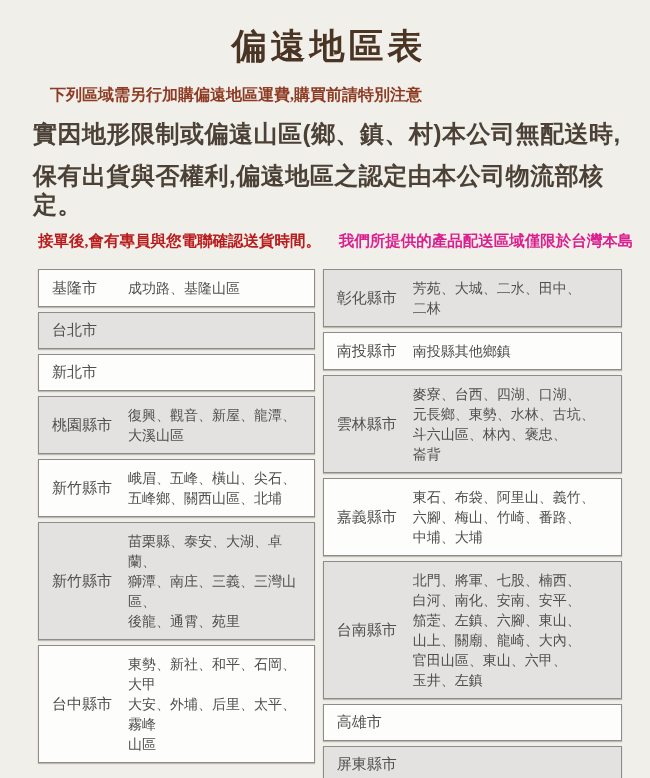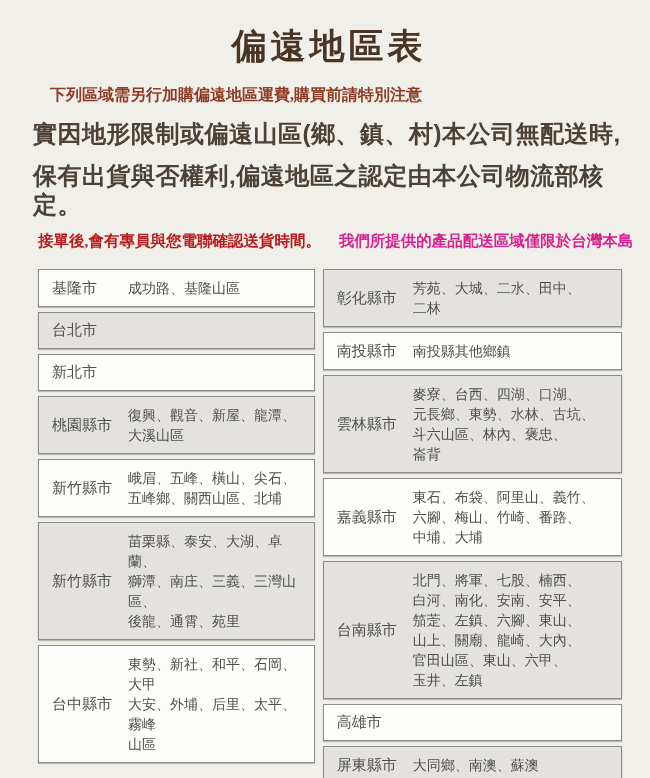--- a/index.html
+++ b/index.html
@@ -175,21 +175,20 @@
 笳萣、左鎮、六腳、東山、
 山上、關廟、龍崎、大內、
 官田山區、東山、六甲、
 玉井、左鎮</div>
       </div>
       <div class="row">
         <div class="region">高雄市</div>
       </div>
       <div class="row">
         <div class="region">屏東縣市</div>
-        <div class="areas">大同鄉、南澳、蘇澳</div>
       </div>
     </div>
 
   </div>
 
   <div class="footer-bar">
     <span>上列偏遠地區另含</span>
     <span>屏東縣市</span>
     <span>台東地區</span>
     <span>花蓮縣市</span>

